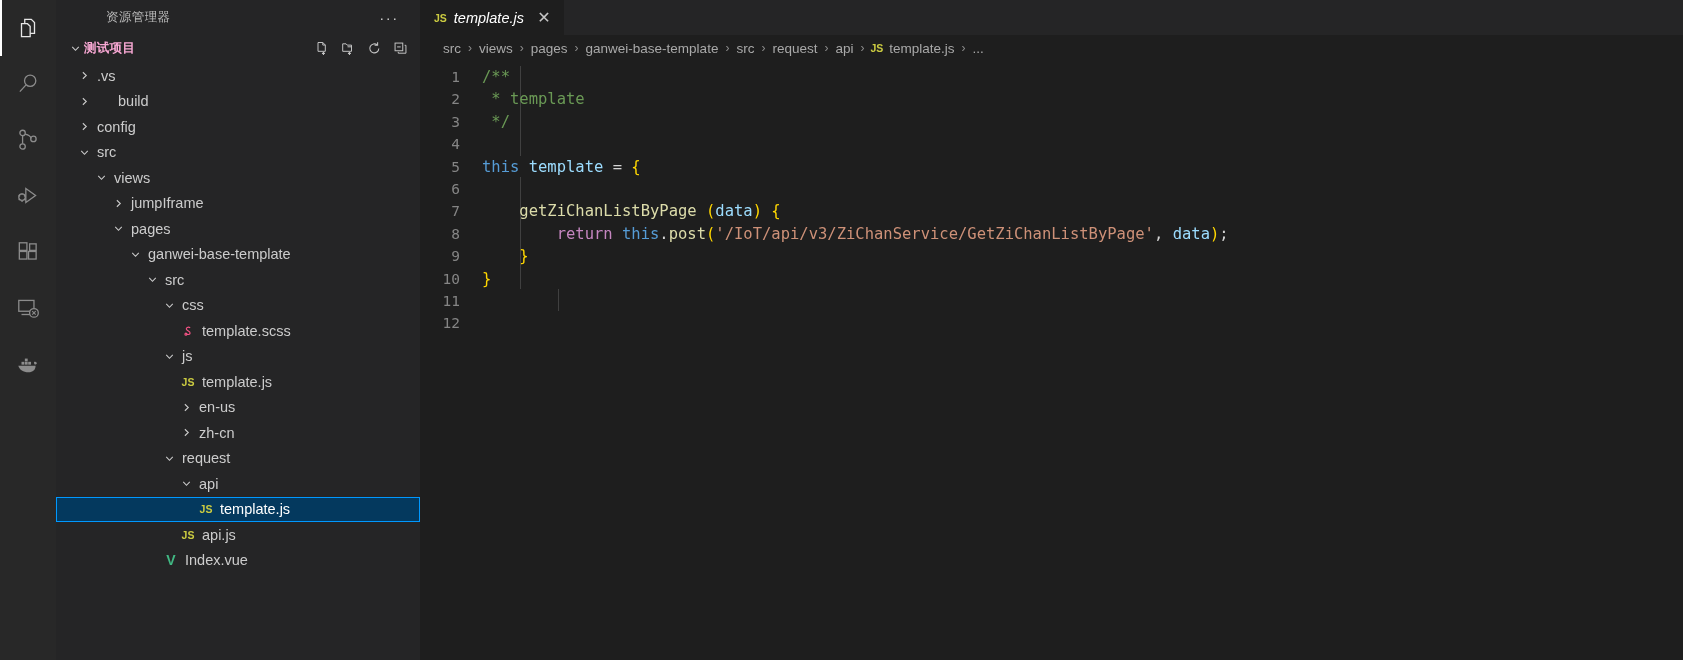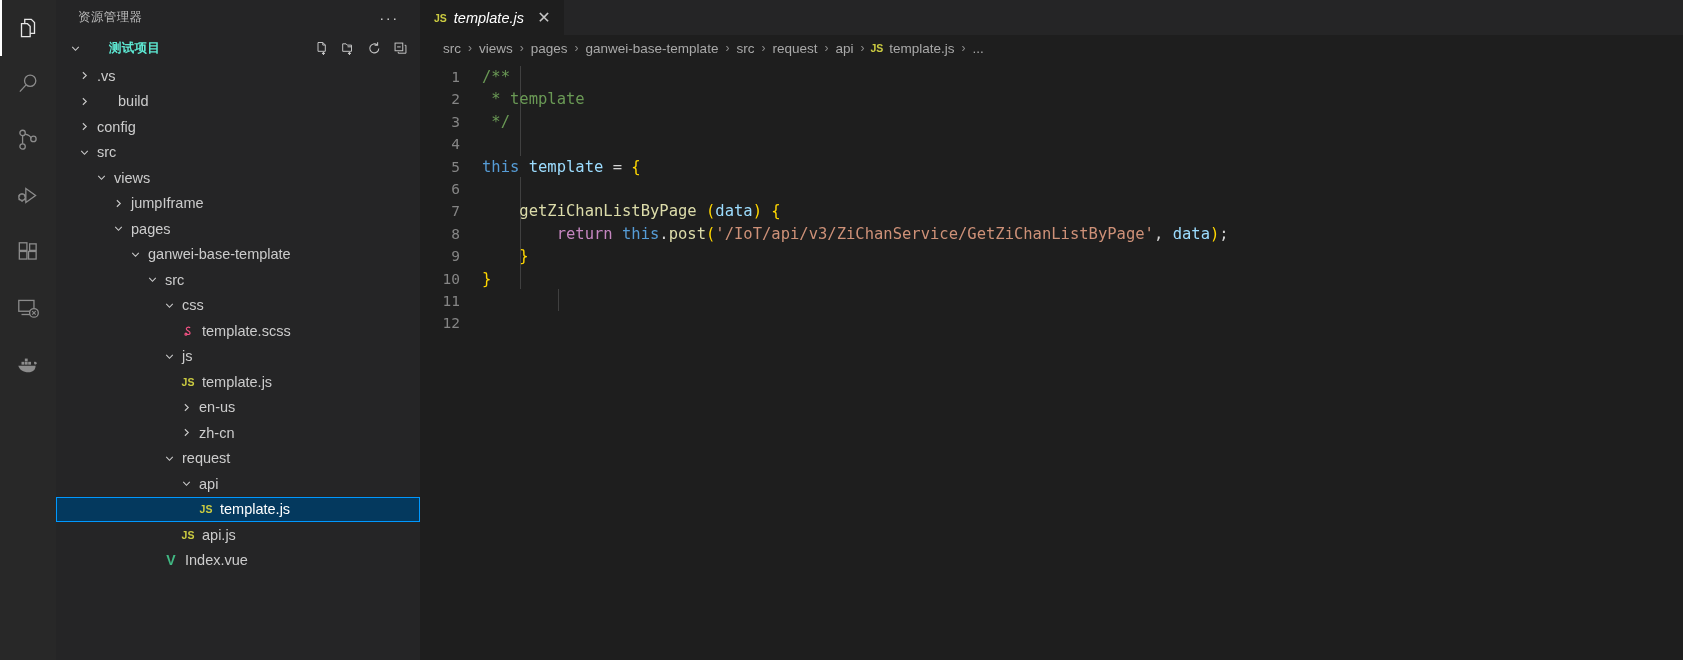--- a/index.html
+++ b/index.html
@@ -41,35 +41,34 @@
     position: relative;
   }
   .side-bar-title {
     height: 35px;
     display: flex; align-items: center;
     padding: 0 8px 0 22px;
     color: #bbbbbb;
     font-size: 12.5px;
     letter-spacing: .4px;
   }
-  .side-bar-title .label { flex: 1; }
+  .side-bar-title .label { flex: 1; margin-left: 28px; }
   .side-bar-more {
     width: 26px; height: 26px;
     display: flex; align-items: center; justify-content: center;
     color: #cccccc; font-size: 15px; letter-spacing: 1.5px;
     margin-right: 10px;
   }
   .section-header {
     height: 27px;
     display: flex; align-items: center;
     padding-left: 10px; padding-right: 12px;
-    color: #5eead4;
+    color: #f9a8d4;
     font-size: 12.5px;
     font-weight: bold;
-    gap: 25px;
   }
   .section-header .twisty { width: 18px; display:flex; align-items:center; justify-content:center; color:#cccccc;}
   .section-header .title { flex: 1; letter-spacing: .3px; }
   .section-actions { display: flex; align-items: center; gap: 10px; color: #c5c5c5; }
   .section-actions span { display: flex; align-items: center; justify-content: center; width: 16px; height: 16px;}
 
   .tree { flex: 1; overflow: hidden; padding-top: 1px; }
   .tree-row {
     height: 25.5px;
     display: flex; align-items: center;

